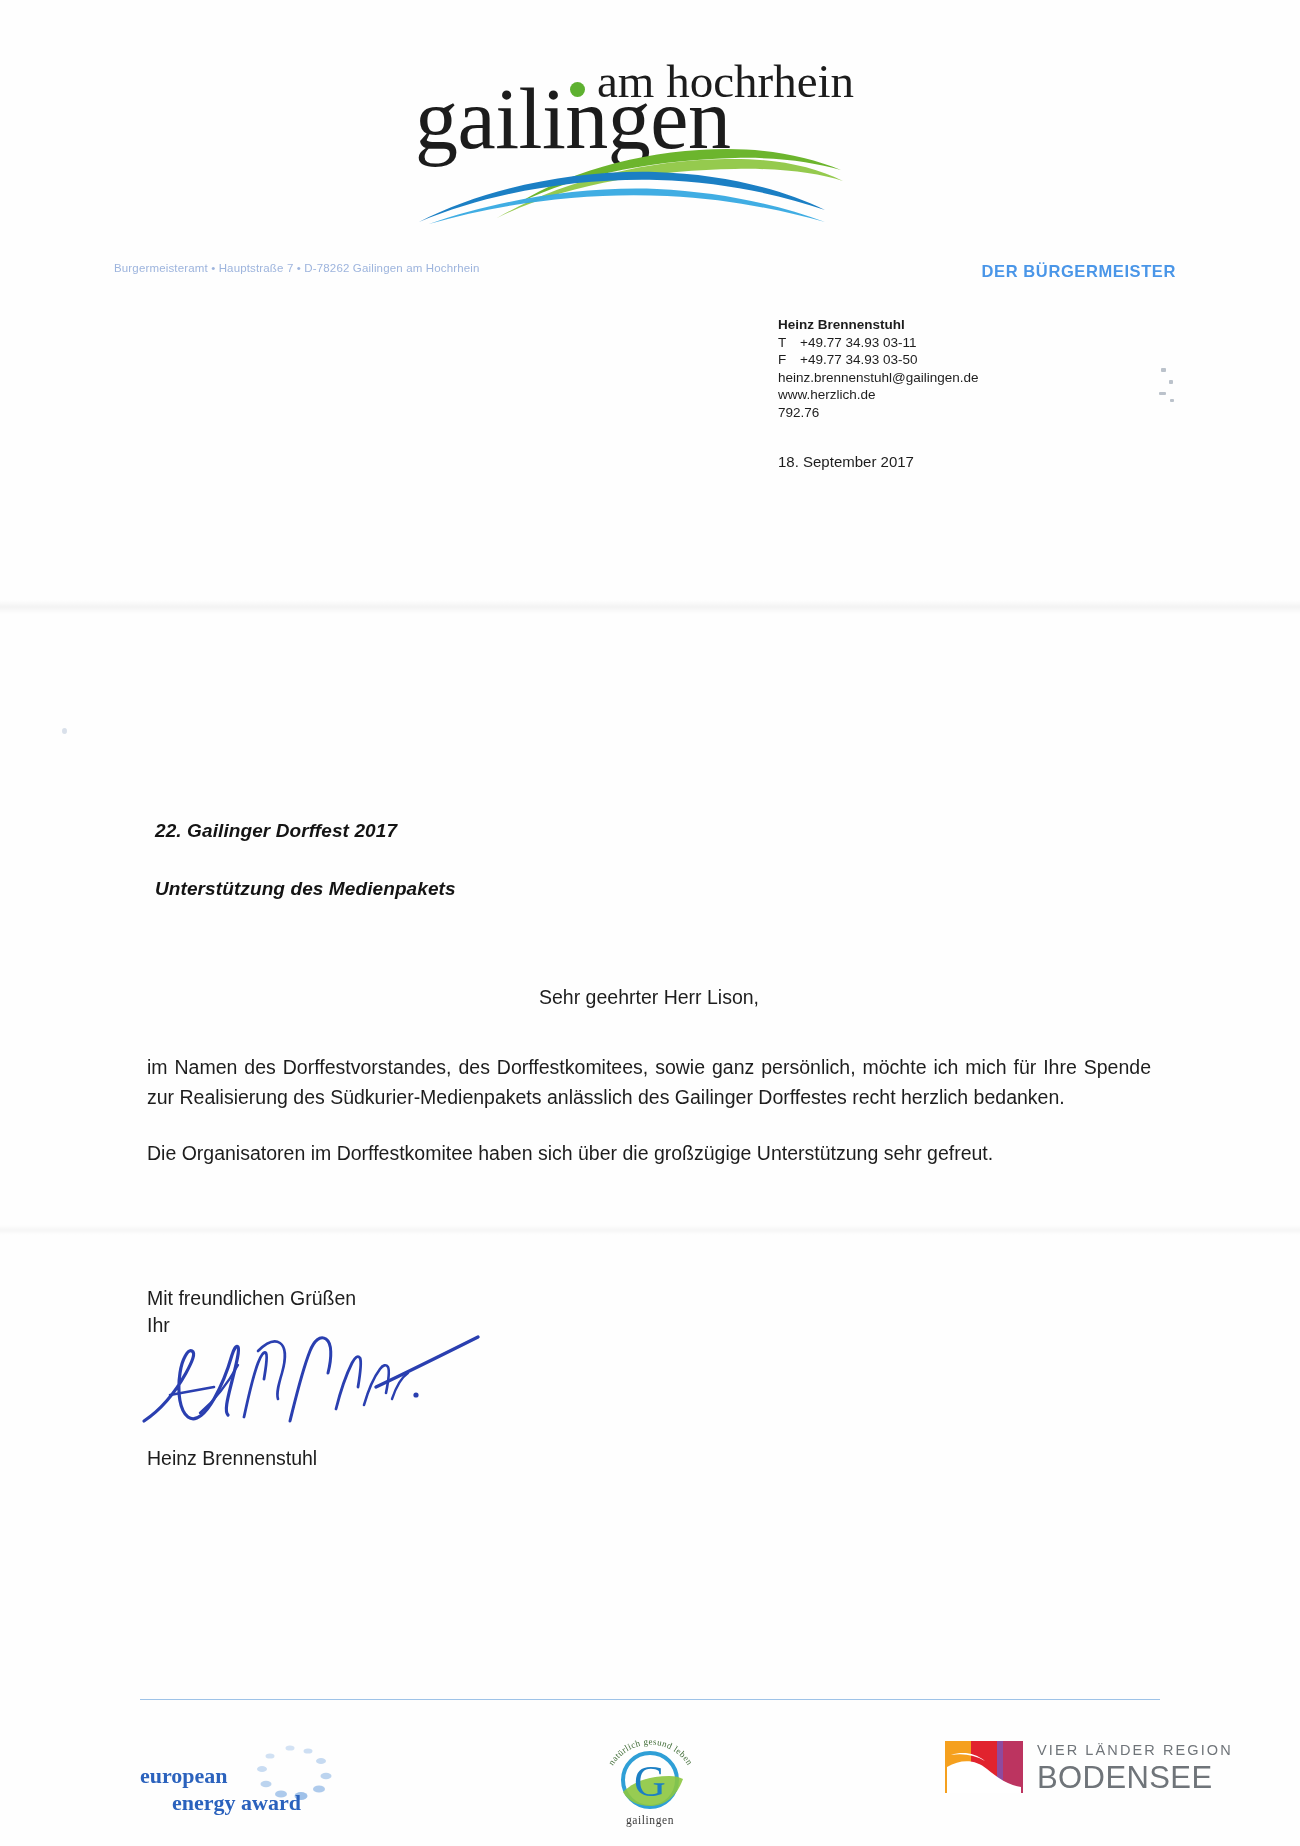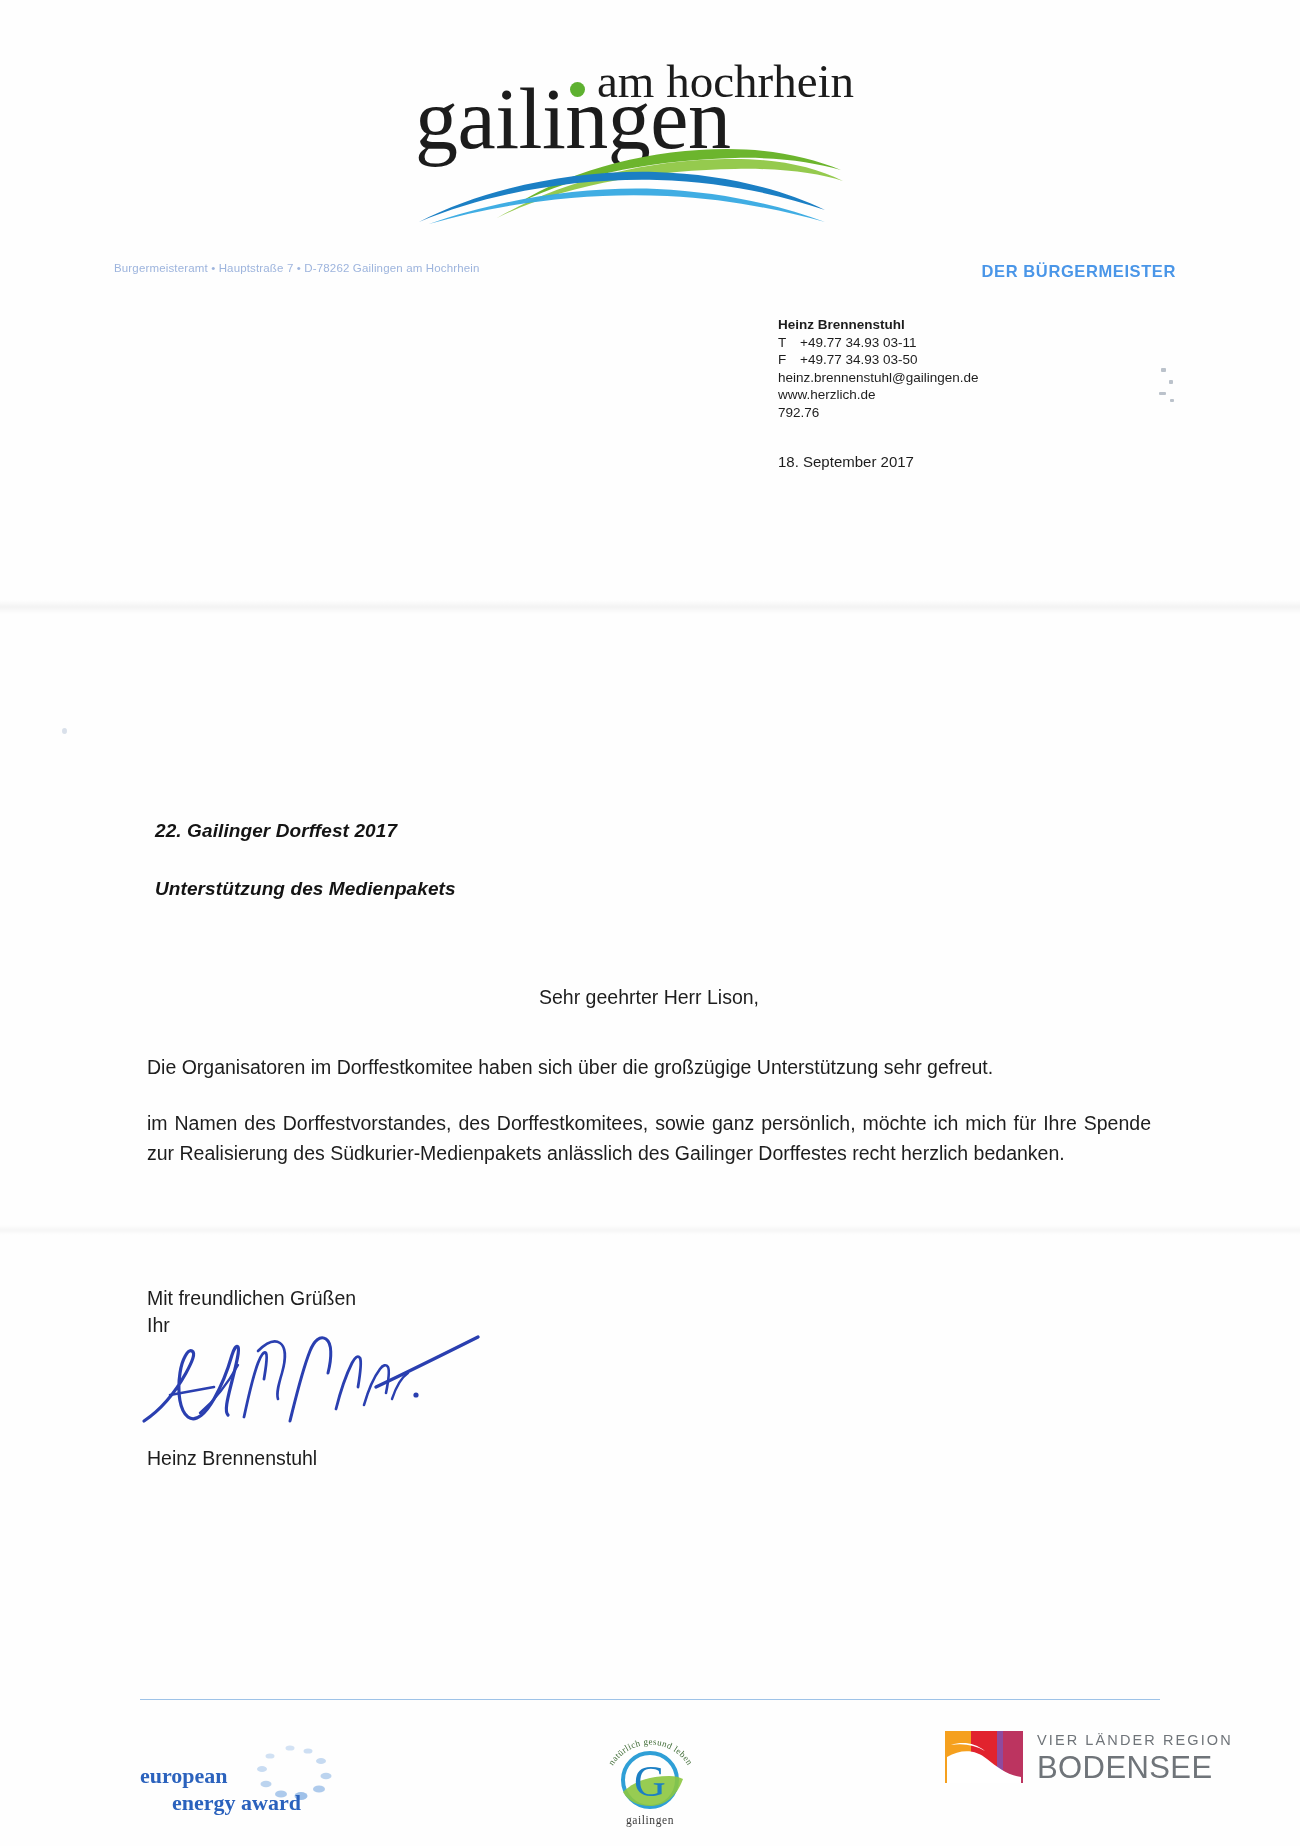--- a/index.html
+++ b/index.html
@@ -263,21 +263,21 @@
     position: absolute;
     left: 593px;
     top: 6px;
     width: 115px;
     height: 108px;
   }
 
   .bodensee {
     position: absolute;
     left: 945px;
-    top: 13px;
+    top: 23px;
     width: 300px;
     height: 70px;
   }
   .bod-mark {
     position: absolute;
     left: 0;
     top: 2px;
     width: 78px;
     height: 52px;
   }
@@ -350,22 +350,22 @@
 
   <div class="scan-band b1"></div>
   <div class="scan-band b2"></div>
   <div class="scan-speck" style="left:62px; top:728px; width:5px; height:6px;"></div>
 
   <div class="subject s1">22. Gailinger Dorffest 2017</div>
   <div class="subject s2">Unterstützung des Medienpakets</div>
 
   <div class="body-text">
     <p class="salutation">Sehr geehrter Herr Lison,</p>
+    <p>im Namen des Dorffestvorstandes, des Dorffestkomitees, sowie ganz persönlich, möchte ich mich für Ihre Spende zur Realisierung des Südkurier-Medienpakets anlässlich des Gailinger Dorffestes recht herzlich bedanken.</p>
     <p>Die Organisatoren im Dorffestkomitee haben sich über die großzügige Unterstützung sehr gefreut.</p>
-    <p>im Namen des Dorffestvorstandes, des Dorffestkomitees, sowie ganz persönlich, möchte ich mich für Ihre Spende zur Realisierung des Südkurier-Medienpakets anlässlich des Gailinger Dorffestes recht herzlich bedanken.</p>
   </div>
 
   <div class="closing">
     <div>Mit freundlichen Grüßen</div>
     <div>Ihr</div>
   </div>
 
   <svg class="signature" viewBox="0 0 360 110">
     <g fill="none" stroke="#2a3fb0" stroke-linecap="round" stroke-linejoin="round">
       <path d="M4 96 C22 84, 36 66, 46 48 C52 37, 56 28, 52 26 C48 24, 42 34, 40 48 C37 68, 40 86, 48 92 C56 98, 66 88, 74 74 C82 60, 88 44, 92 30 C94 24, 96 20, 98 22 C100 25, 96 40, 92 56 C88 72, 84 86, 88 90" stroke-width="3.2"></path>

